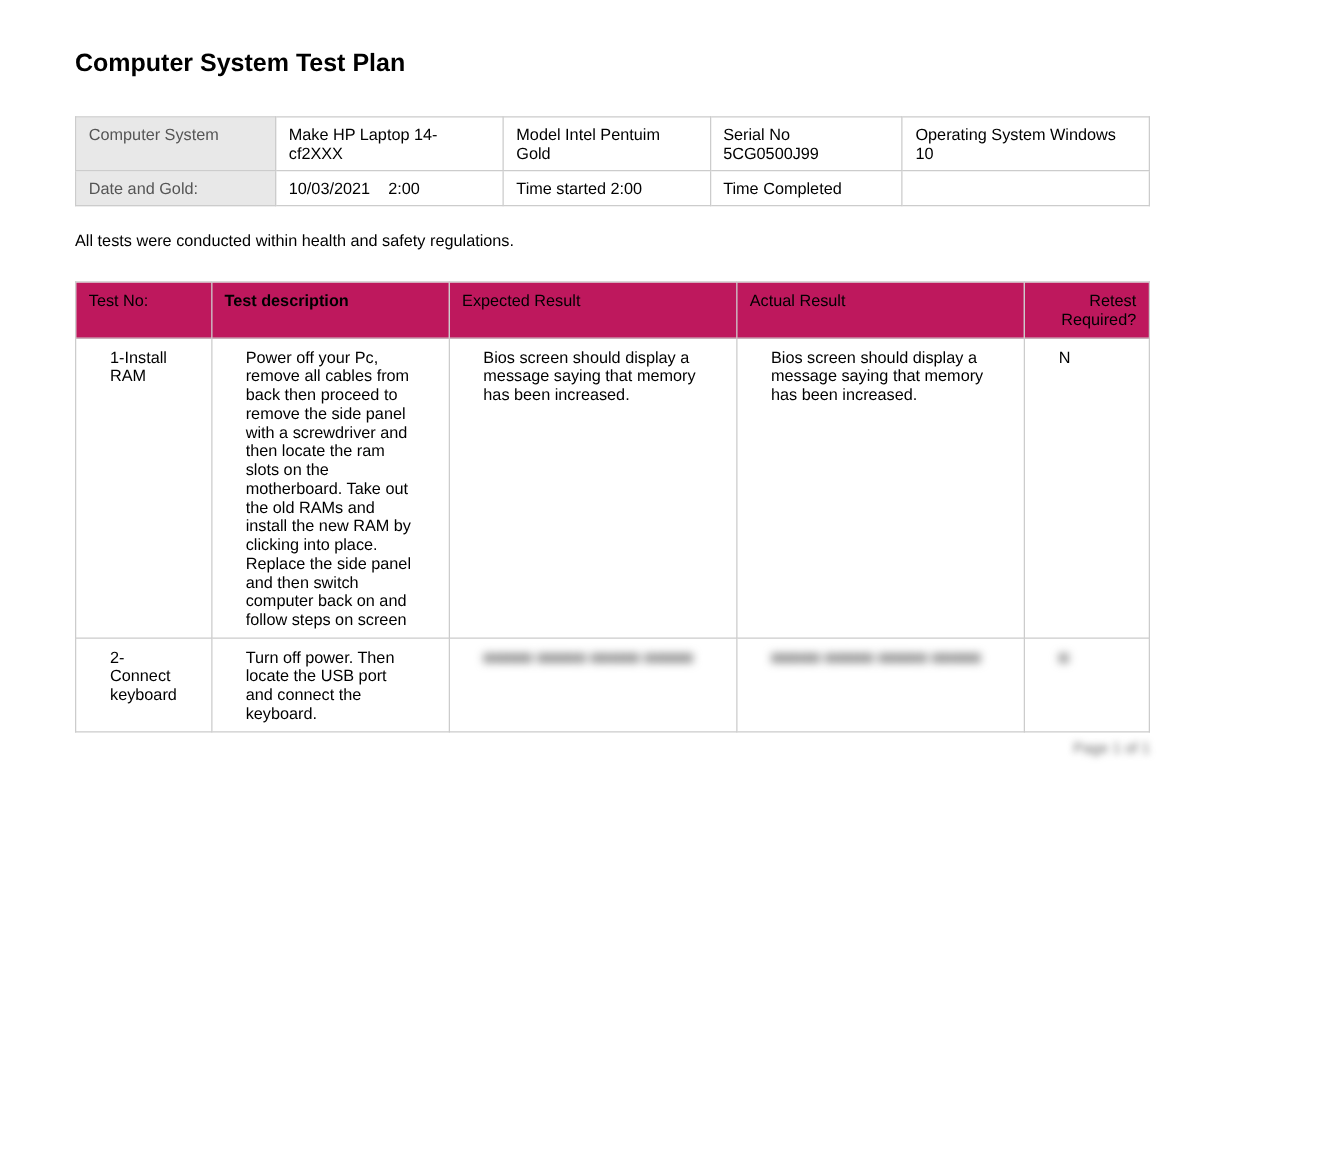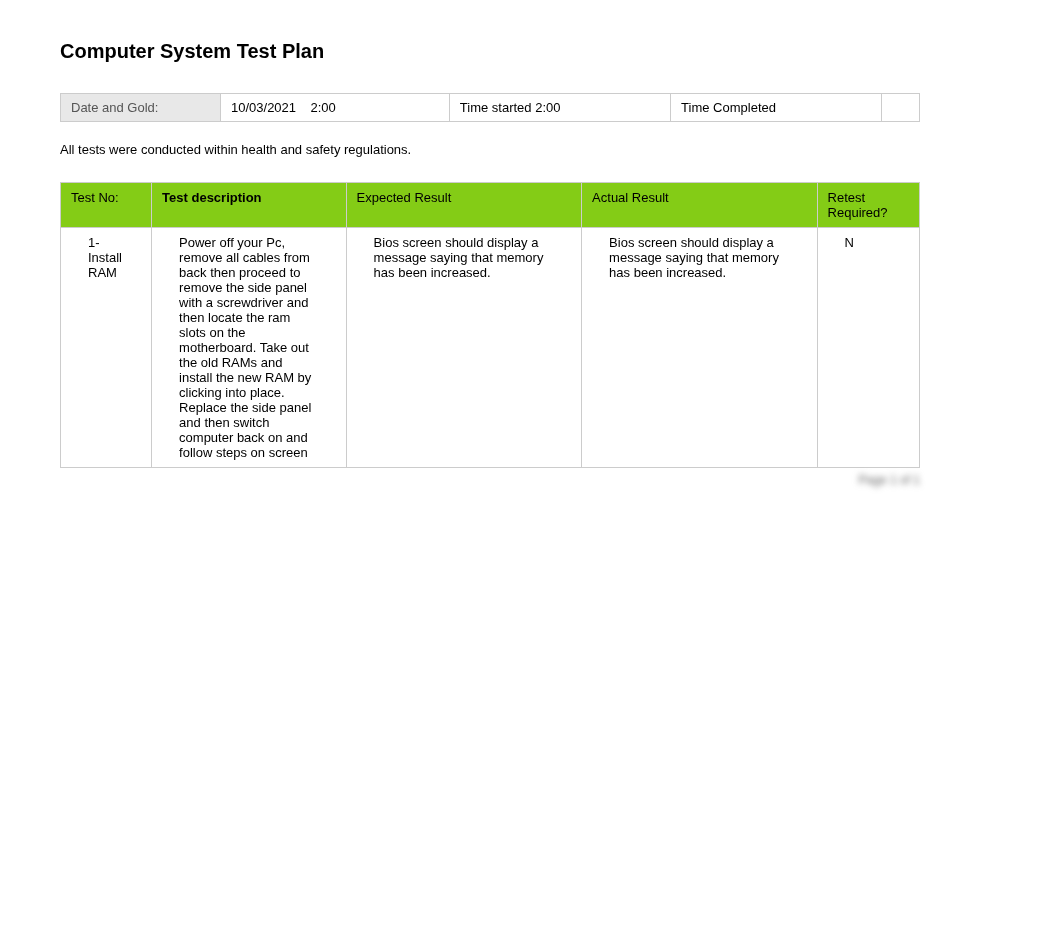--- a/index.html
+++ b/index.html
@@ -46,35 +46,35 @@
       width: 860px;
       border-collapse: collapse;
       border: 1px solid #ccc;
     }
 
     .test-table th {
       border: 1px solid #ccc;
       padding: 7px 10px;
       text-align: left;
       font-weight: normal;
-      background: #84cc16;
+      background: #be185d;
       vertical-align: top;
     }
 
     .test-table td {
       border: 1px solid #ccc;
       padding: 7px 27px;
       vertical-align: top;
     }
 
     .test-table .col-no { width: 70px; }
     .test-table .col-desc { width: 190px; font-weight: bold; }
     .test-table .col-expected { width: 230px; }
     .test-table .col-actual { width: 230px; }
-    .test-table .col-retest { width: 100px; }
+    .test-table .col-retest { width: 100px; text-align: right; }
 
     .blurred {
       filter: blur(4px);
       color: #666;
     }
 
     .page-num {
       text-align: right;
       width: 860px;
       margin-top: 5px;
@@ -89,20 +89,27 @@
     }
   </style>
 </head>
 <body>
 
 <h1>Computer System Test Plan</h1>
 
 <table class="info-table">
   <tbody>
 
+    <tr>
+      <td class="label-cell">Computer System</td>
+      <td>Make HP Laptop 14-cf2XXX</td>
+      <td>Model Intel Pentuim Gold</td>
+      <td>Serial No 5CG0500J99</td>
+      <td>Operating System Windows 10</td>
+    </tr>
 
     <tr>
       <td class="label-cell">Date and Gold:</td>
       <td>
         <span>10/03/2021</span>&nbsp;&nbsp;&nbsp;
         <span>2:00</span>
       </td>
       <td>Time started   2:00</td>
       <td>Time Completed</td>
       <td></td>
@@ -126,18 +133,25 @@
   <tbody>
 
     <tr>
       <td>1-Install RAM</td>
       <td>Power off your Pc, remove all cables from back then proceed to remove the side panel with a screwdriver and then locate the ram slots on the motherboard. Take out the old RAMs and install the new RAM by clicking into place. Replace the side panel and then switch computer back on and follow steps on screen</td>
       <td>Bios screen should display a message saying that memory has been increased.</td>
       <td>Bios screen should display a message saying that memory has been increased.</td>
       <td>N</td>
     </tr>
 
+    <tr>
+      <td>2-Connect keyboard</td>
+      <td>Turn off power. Then locate the USB port and connect the keyboard.</td>
+      <td class="blurred">■■■■■ ■■■■■ ■■■■■ ■■■■■</td>
+      <td class="blurred">■■■■■ ■■■■■ ■■■■■ ■■■■■</td>
+      <td class="blurred">■</td>
+    </tr>
   </tbody>
 </table>
 
 <div class="page-num">
   <span>Page 1 of 1</span>
 </div>
 
 </body></html>

